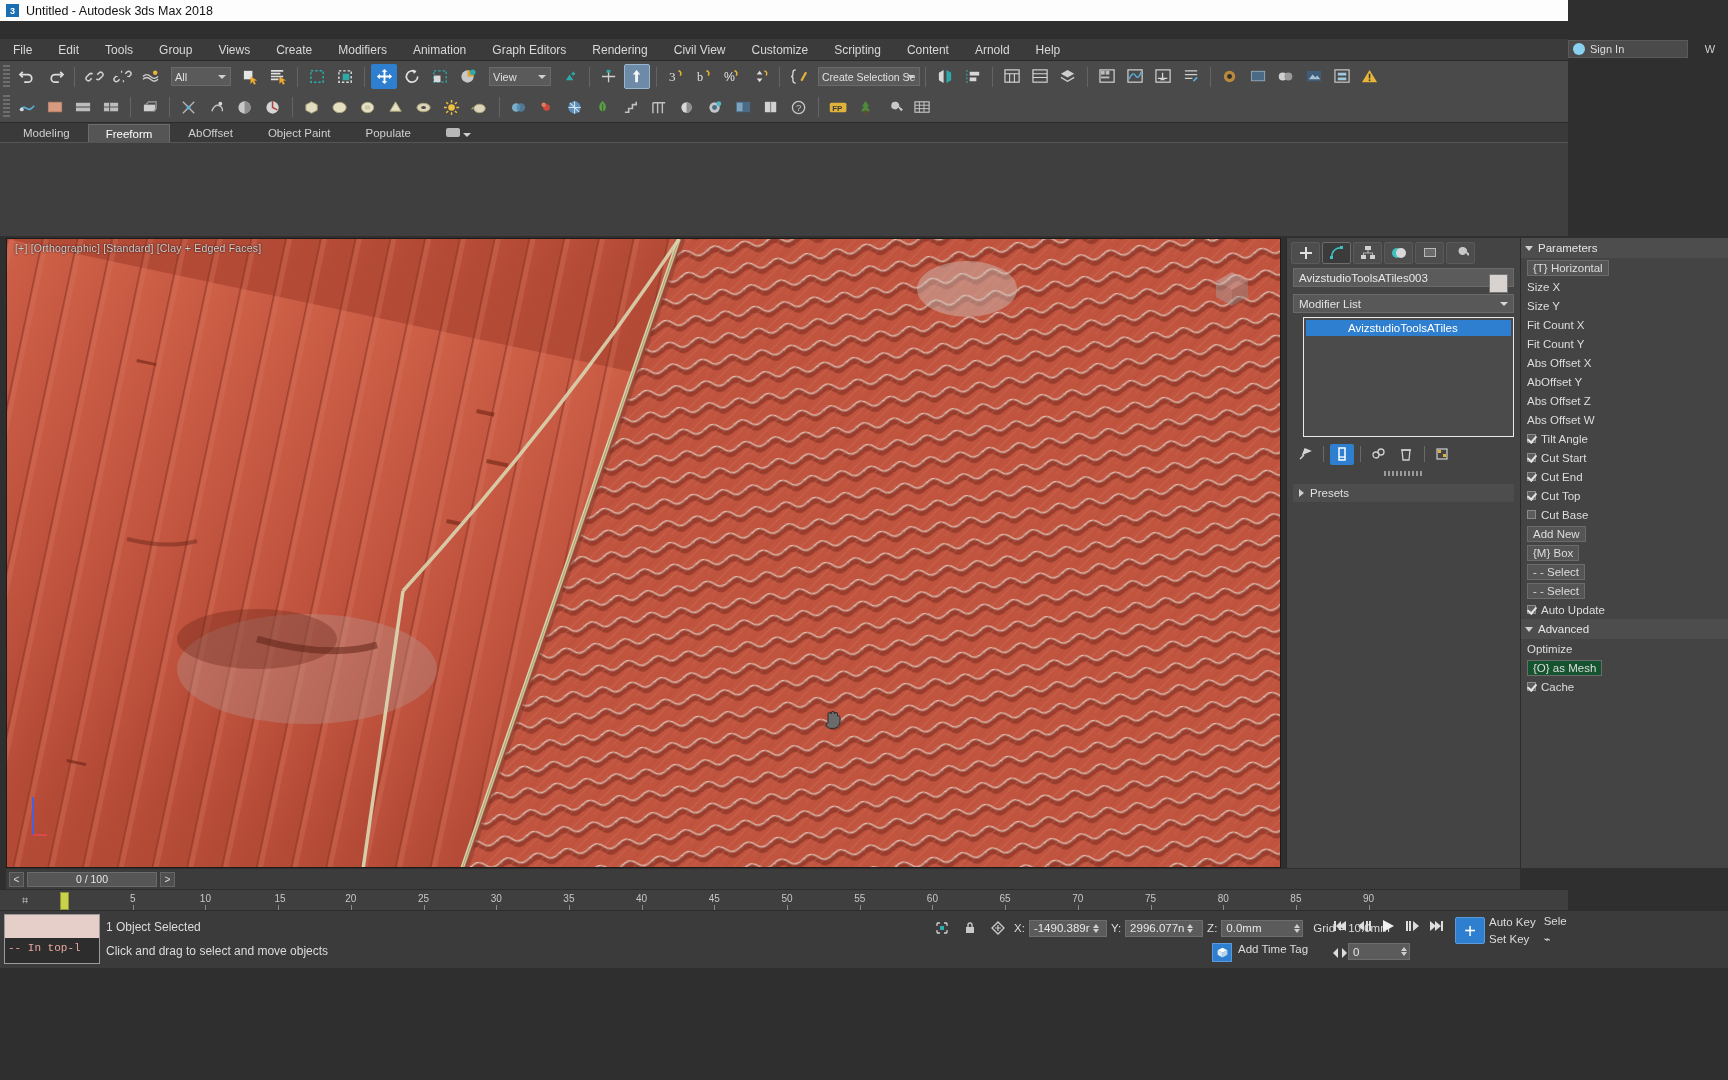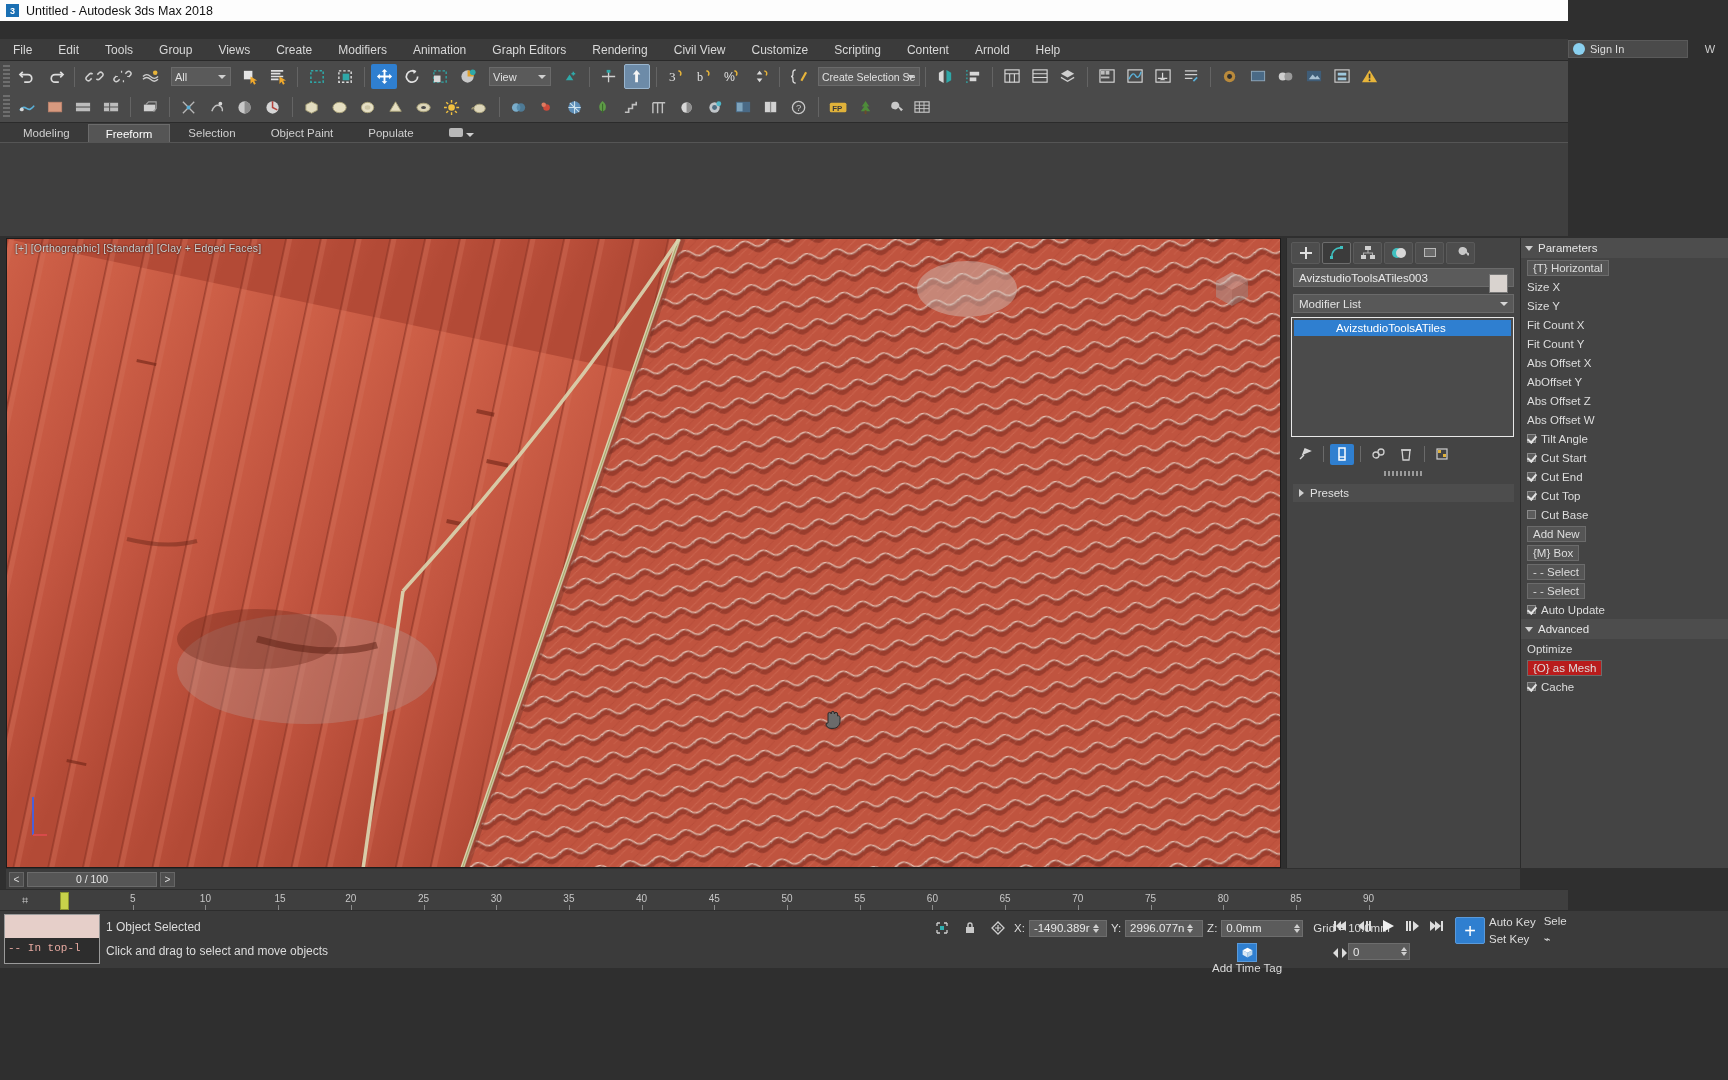--- a/index.html
+++ b/index.html
@@ -74,21 +74,21 @@
     background:#4d4d4d;border:1px solid #5a5a5a;border-radius:2px;}
   .cp-tab.act{background:#3b3b3b;border-color:#6d6d6d;}
   .cp-name{margin:4px 6px 0 6px;height:19px;background:#5b5b5b;border:1px solid #6a6a6a;
     display:flex;align-items:center;padding:0 5px;font-size:11.5px;color:#e8e8e8;}
   .cp-colorchip{position:absolute;right:12px;top:36px;width:19px;height:19px;background:#d9d3cf;
     border:1px solid #777;}
   .cp-modlist{margin:7px 6px 0 6px;height:19px;background:#585858;border:1px solid #6a6a6a;
     display:flex;align-items:center;padding:0 5px;font-size:11.5px;color:#e2e2e2;position:relative;}
   .cp-modlist .car{position:absolute;right:5px;top:7px;border-left:4px solid transparent;
     border-right:4px solid transparent;border-top:4px solid #d6d6d6;}
-  .cp-stack{margin:4px 6px 0 4px;height:120px;background:#4b4b4b;border:1px solid #e9e9e9;
+  .cp-stack{margin:4px 6px 0 16px;height:120px;background:#4b4b4b;border:1px solid #e9e9e9;
     padding:2px;}
   .stackitem{height:16px;line-height:16px;padding-left:42px;font-size:11.5px;color:#fff;
     background:#2f7fd0;}
   .cp-stackbtns{margin:6px 6px 0 6px;height:22px;display:flex;align-items:center;gap:3px;}
   .sbtn{width:24px;height:21px;display:flex;align-items:center;justify-content:center;border-radius:2px;}
   .sbtn.on{background:#2f7fd0;}
   .vsep{width:1px;height:16px;background:#6a6a6a;margin:0 3px;}
   .dotgrip{margin:6px auto 0 auto;width:40px;height:5px;
     background:repeating-linear-gradient(to right,#9a9a9a 0 2px,transparent 2px 4px);}
   .rollout{margin:8px 6px 0 6px;height:18px;background:#4d4d4d;display:flex;align-items:center;
@@ -133,21 +133,21 @@
   .stat-l1{position:absolute;left:106px;top:9px;font-size:12px;color:#dcdcdc;}
   .stat-l2{position:absolute;left:106px;top:33px;font-size:12px;color:#dcdcdc;}
   .coordbar{position:absolute;left:930px;top:7px;height:20px;display:flex;align-items:center;gap:4px;}
   .spin{height:17px;background:#5b5b5b;border:1px solid #6d6d6d;display:flex;align-items:center;
     padding:0 2px 0 4px;font-size:11.5px;color:#e8e8e8;position:relative;}
   .spin .arr{display:flex;flex-direction:column;margin-left:3px;}
   .spin .arr i{border-left:3px solid transparent;border-right:3px solid transparent;display:block;}
   .spin .arr i.u{border-bottom:4px solid #cfcfcf;margin-bottom:1px;}
   .spin .arr i.d{border-top:4px solid #cfcfcf;}
   .cl{font-size:11.5px;color:#dcdcdc;}
-  .addtag{position:absolute;left:1212px;top:32px;display:flex;align-items:center;font-size:11.5px;color:#dcdcdc;flex-direction:column;}
+  .addtag{position:absolute;left:1212px;top:32px;display:flex;align-items:flex-start;gap:6px;font-size:11.5px;color:#dcdcdc;}
   .addtag .cube{width:20px;height:19px;background:#2f7fd0;border:1px solid #5a9ada;display:flex;
     align-items:center;justify-content:center;}
   .playgrp{position:absolute;left:1330px;top:5px;display:flex;align-items:center;gap:5px;}
   .pbtn{width:19px;height:19px;display:flex;align-items:center;justify-content:center;color:#e0e0e0;font-size:11px;}
   .keygrp{position:absolute;left:1455px;top:4px;display:flex;align-items:center;gap:4px;}
   .bigplus{width:30px;height:27px;background:#2f7fd0;border:1px solid #5a9ada;border-radius:2px;
     display:flex;align-items:center;justify-content:center;color:#fff;font-size:20px;line-height:1;}
   .akey{font-size:11.5px;color:#dcdcdc;}
   .frmspin{position:absolute;left:1348px;top:32px;width:62px;height:17px;background:#5b5b5b;
     border:1px solid #6d6d6d;display:flex;align-items:center;padding-left:4px;font-size:11.5px;color:#e8e8e8;}
@@ -630,21 +630,21 @@
           <rect x="2" y="3" width="15" height="11" fill="none" stroke="#c8c8c8" stroke-width="1.2"></rect>
           <path d="M2 6.6 h15 M2 10.2 h15 M6.7 3 v11 M11.6 3 v11" stroke="#c8c8c8" stroke-width="1"></path>
         </svg>
       </div>
   </div>
 
   <div class="ribbon">
     <div class="ribtabs" id="ribtabs">
         <div class="ribtab">Modeling</div>
         <div class="ribtab act">Freeform</div>
-        <div class="ribtab">Selection</div>
+        <div class="ribtab">AbOffset</div>
         <div class="ribtab">Object Paint</div>
         <div class="ribtab">Populate</div>
         <div class="ribtab"><span class="cart"></span> <span style="border-left:4px solid transparent;border-right:4px solid transparent;border-top:4px solid #cfcfcf;display:inline-block;"></span></div>
       </div>
     <div class="ribbody"></div>
   </div>
 
   <div class="viewport">
 
     <svg width="1275" height="630" viewBox="0 0 1275 630" preserveAspectRatio="none" style="display:block">
@@ -896,21 +896,21 @@
         <span>Auto Update</span>
       </div>
       <div class="fp-head">
         <span class="tri"></span>
         <span>Advanced</span>
       </div>
       <div class="fp-row">
         <span>Optimize</span>
       </div>
       <div class="fp-row">
-        <span style="background: #b91c1c; border: 1px solid rgb(107, 107, 107); padding: 1px 5px;">{O} as Mesh</span>
+        <span style="background: #14532d; border: 1px solid rgb(107, 107, 107); padding: 1px 5px;">{O} as Mesh</span>
       </div>
       <div class="fp-row">
         <span class="fp-chk ck"></span>
         <span>Cache</span>
       </div>
     </div>
 
   <div class="trackbar">
     <div class="tbtn-s">&lt;</div>
     <div class="tslider">

